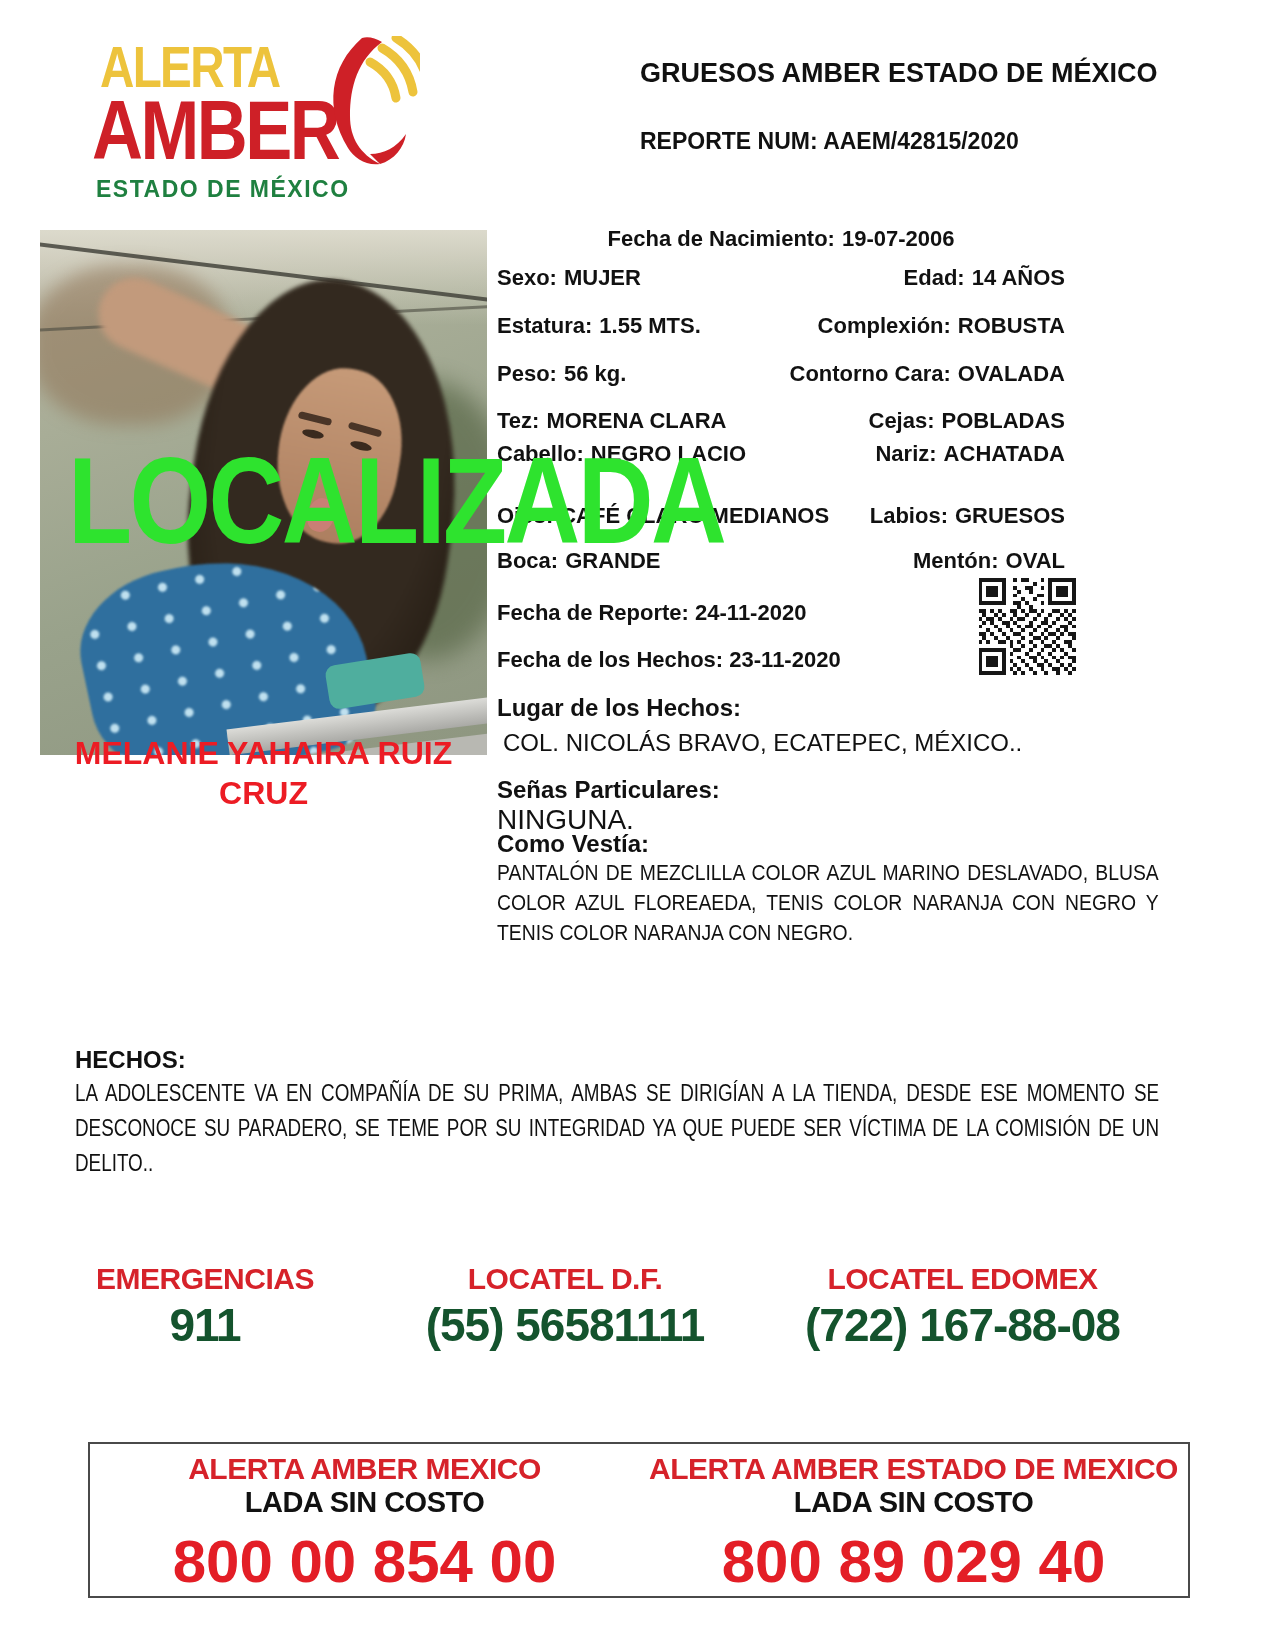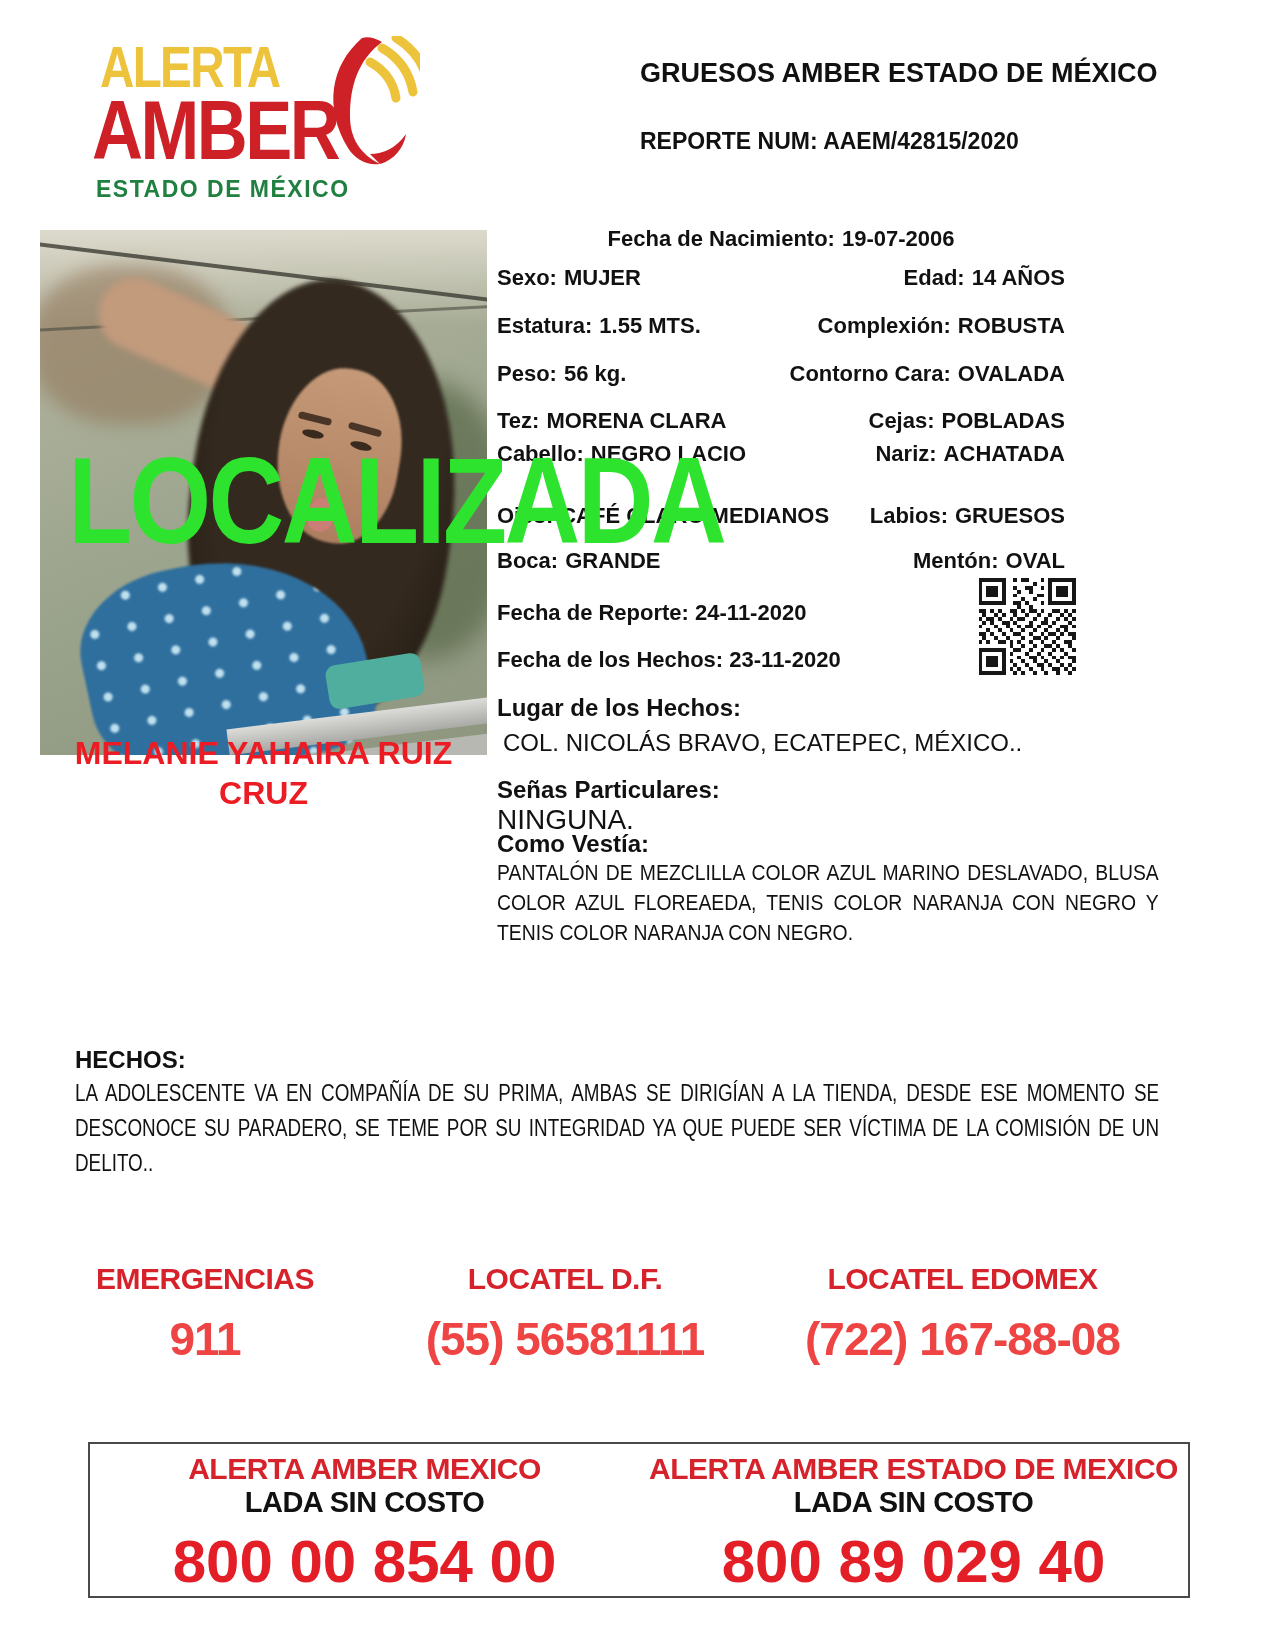--- a/index.html
+++ b/index.html
@@ -73,21 +73,21 @@
   .qr{left:977px;top:578px;width:100px;height:97px;}
 
   
   .hechos-label{left:75px;top:1046px;font-size:24px;font-weight:bold;}
   .hechos-text{left:75px;top:1076px;width:1322px;font-size:23px;line-height:35px;
                text-align:justify;transform:scaleX(0.82);transform-origin:0 0;}
 
   
   .contact{top:1262px;text-align:center;}
   .contact .clabel{font-size:30px;font-weight:bold;color:#D6222A;letter-spacing:-0.5px;}
-  .contact .cnumber{font-size:46px;font-weight:bold;color:#ef4444;margin-top:16px;letter-spacing:-1px;}
+  .contact .cnumber{font-size:46px;font-weight:bold;color:#14532d;margin-top:2px;letter-spacing:-1px;}
   .c1{left:45px;width:320px;}
   .c2{left:400px;width:330px;}
   .c3{left:790px;width:345px;}
 
   
   .footer-box{left:88px;top:1442px;width:1098px;height:152px;border:2px solid #4a4a4a;background:#fff;
               display:flex;}
   .fcol{flex:1;text-align:center;padding-top:8px;}
   .ftitle{font-size:30px;font-weight:bold;color:#D6222A;letter-spacing:-0.5px;}
   .fsub{font-size:29px;font-weight:bold;color:#111;letter-spacing:-0.5px;}

